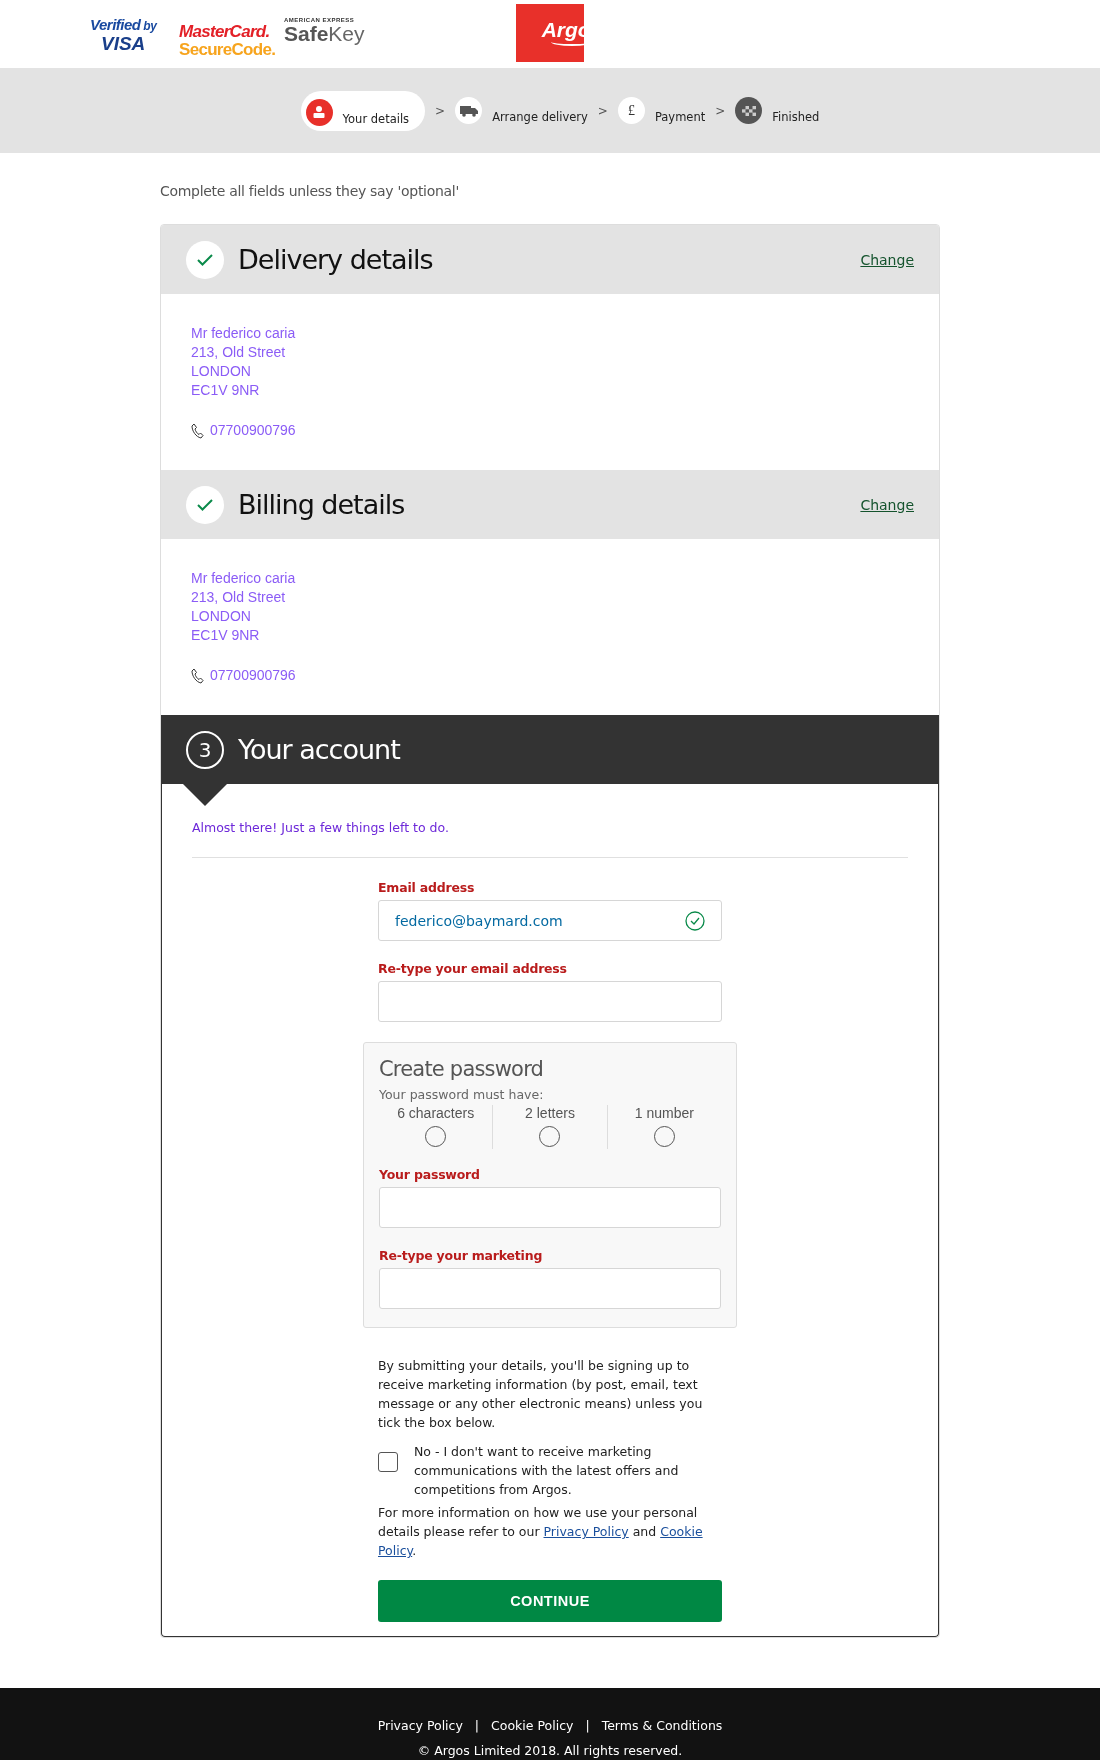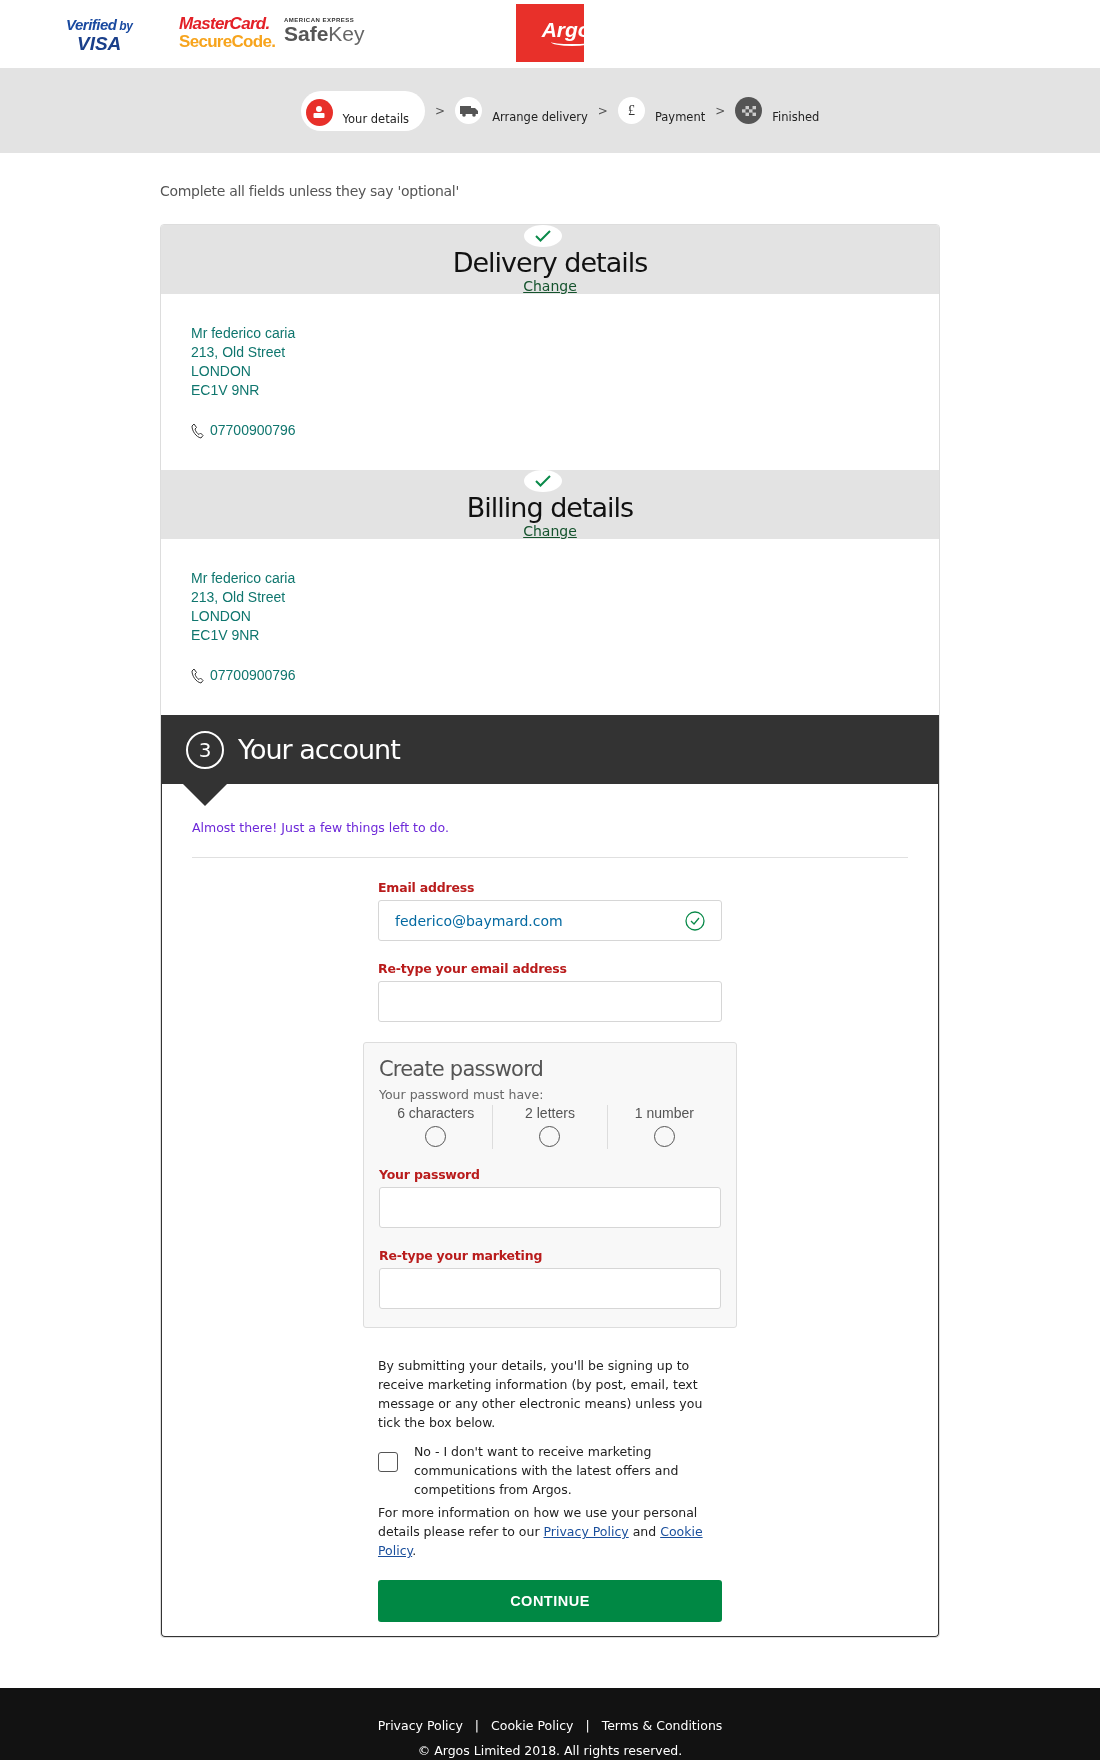--- a/index.html
+++ b/index.html
@@ -1,23 +1,23 @@
 <!DOCTYPE html>
 <html><head>
 <meta charset="utf-8">
 <style>
   * { box-sizing: border-box; margin: 0; padding: 0; }
   html, body { width: 1100px; background: #fff; font-family: "DejaVu Sans", sans-serif; color: #222; }
   .top-bar { height: 68px; position: relative; background: #fff; }
   .logo { position: absolute; font-family: "Liberation Sans", sans-serif; font-weight: bold; font-style: italic; }
-  .visa { left: 66px; top: 16px; line-height: 18px; color: #1a4aa0; text-align: center; }
+  .visa { left: 90px; top: 16px; line-height: 18px; color: #1a4aa0; text-align: center; }
   .visa .l1 { font-size: 15px; letter-spacing: -0.5px; }
   .visa .l1 small { font-size: 12px; }
   .visa .l2 { font-size: 19px; color: #1a3f8a; }
-  .mc { left: 179px; top: 15px; line-height: 18px; }
+  .mc { left: 179px; top: 23px; line-height: 18px; }
   .mc .l1 { color: #e32027; font-size: 17px; letter-spacing: -0.7px; }
   .mc .l2 { color: #f7a41d; font-size: 17px; letter-spacing: -0.7px; font-style: normal; }
   .amex { left: 284px; top: 17px; font-style: normal; }
   .amex .l1 { font-size: 6px; color: #333; letter-spacing: 0.5px; }
   .amex .l2 { font-size: 21px; color: #666; font-weight: normal; line-height: 22px; }
   .amex .l2 b { color: #555; }
   .argos { left: 516px; top: 4px; width: 68px; height: 58px; background: #e8302a; color: #fff; font-size: 21px; display: flex; align-items: center; justify-content: center; flex-direction: column; line-height: 20px; padding-left: 44px; }
   .argos .smile { width: 42px; height: 8px; border-bottom: 2px solid #fff; border-radius: 0 0 50% 50%; margin-top: -2px; }
 
   .progress { height: 85px; background: #e3e3e3; display: flex; align-items: center; justify-content: center; padding-left: 20px; }
@@ -25,25 +25,25 @@
   .step.active { background: #fff; border-radius: 20px; padding: 5px 16px 5px 5px; height: 40px; }
   .step .circ { width: 27px; height: 27px; border-radius: 50%; background: #fff; display: flex; align-items: center; justify-content: center; margin-right: 10px; font-size: 14px; }
   .step.active .circ { background: #e8302a; }
   .step .circ.dark { background: #555; }
   .step-sep { margin: 0 10px; color: #555; font-size: 12px; }
 
   .container { width: 780px; margin: 0 auto; }
   .intro { font-size: 14px; color: #555; margin-top: 30px; margin-bottom: 25px; letter-spacing: -0.3px; }
 
   .card { border: 1px solid #ddd; border-radius: 4px; overflow: hidden; }
-  .sec-head { height: 69px; background: #e3e3e3; display: flex; align-items: center; padding: 0 25px; position: relative; flex-direction: column; }
+  .sec-head { height: 69px; background: #e3e3e3; display: flex; align-items: center; padding: 0 25px; position: relative; }
   .sec-head .check { width: 38px; height: 38px; border-radius: 50%; background: #fff; display: flex; align-items: center; justify-content: center; margin-right: 14px; }
   .sec-head h2 { font-weight: normal; font-size: 27px; letter-spacing: -1px; color: #111; flex: 1; }
   .sec-head a { color: #14532d; font-size: 14px; text-decoration: underline; }
-  .address { padding: 30px 30px 30px 30px; font-family: "Liberation Sans", sans-serif; font-size: 14px; line-height: 19px; color: #0f766e; background: #fff; }
+  .address { padding: 30px 30px 30px 30px; font-family: "Liberation Sans", sans-serif; font-size: 14px; line-height: 19px; color: #8b5cf6; background: #fff; }
   .address .phone { margin-top: 21px; display: flex; align-items: center; }
   .address .phone svg { margin-right: 6px; }
 
   .acct-head { height: 69px; background: #333; display: flex; align-items: center; padding: 0 25px; position: relative; }
   .acct-head .num { width: 38px; height: 38px; border-radius: 50%; border: 2px solid #fff; color: #fff; display: flex; align-items: center; justify-content: center; font-size: 20px; margin-right: 14px; }
   .acct-head h2 { color: #fff; font-weight: normal; font-size: 27px; letter-spacing: -1px; }
   .acct-head::after { content: ""; position: absolute; left: 22px; bottom: -22px; border-left: 22px solid transparent; border-right: 22px solid transparent; border-top: 22px solid #333; }
   .acct-body { border: 1px solid #333; border-top: none; border-radius: 0 0 4px 4px; padding: 36px 30px 14px; background: #fff; }
   .almost { font-size: 12.5px; color: #6d28d9; padding-bottom: 22px; border-bottom: 1px solid #e0e0e0; }
   .form { width: 344px; margin: 0 auto; padding-top: 22px; }

